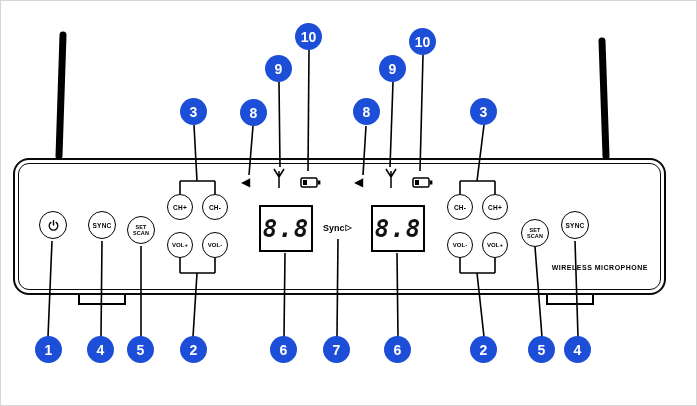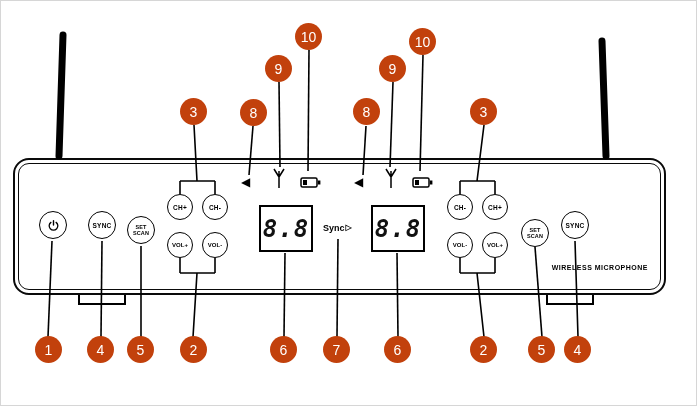--- a/index.html
+++ b/index.html
@@ -28,22 +28,22 @@
            font-family:"DejaVu Sans Mono",monospace;font-style:italic;font-weight:bold;
            font-size:24px;color:#111;z-index:4;letter-spacing:1px;}
 
   .speaker{position:absolute;font-size:12px;color:#000;z-index:4;line-height:1;}
   .synclabel{position:absolute;left:322px;top:222px;display:flex;align-items:center;gap:1px;
              font-size:9px;font-weight:600;color:#000;z-index:4;}
   .synclabel .arrow{font-size:8px;line-height:1;}
   .brand{position:absolute;left:505px;top:263px;width:142px;text-align:right;
          font-size:7px;font-weight:bold;letter-spacing:.5px;color:#000;z-index:4;}
 
-  .callout{position:absolute;width:27px;height:27px;border-radius:50%;background:#c2410c;color:#fff;
-           display:flex;align-items:center;justify-content:center;font-size:14px;font-weight:normal;z-index:5;}
+  .callout{position:absolute;width:27px;height:27px;border-radius:50%;background:#1d4ed8;color:#fff;
+           display:flex;align-items:center;justify-content:center;font-size:14px;font-weight:bold;z-index:5;}
 </style>
 </head>
 <body>
 
 <div id="canvas">
 
   <div class="foot" style="left:77px;top:292px;"></div>
   <div class="foot" style="left:545px;top:292px;"></div>
 
   <div class="body">

